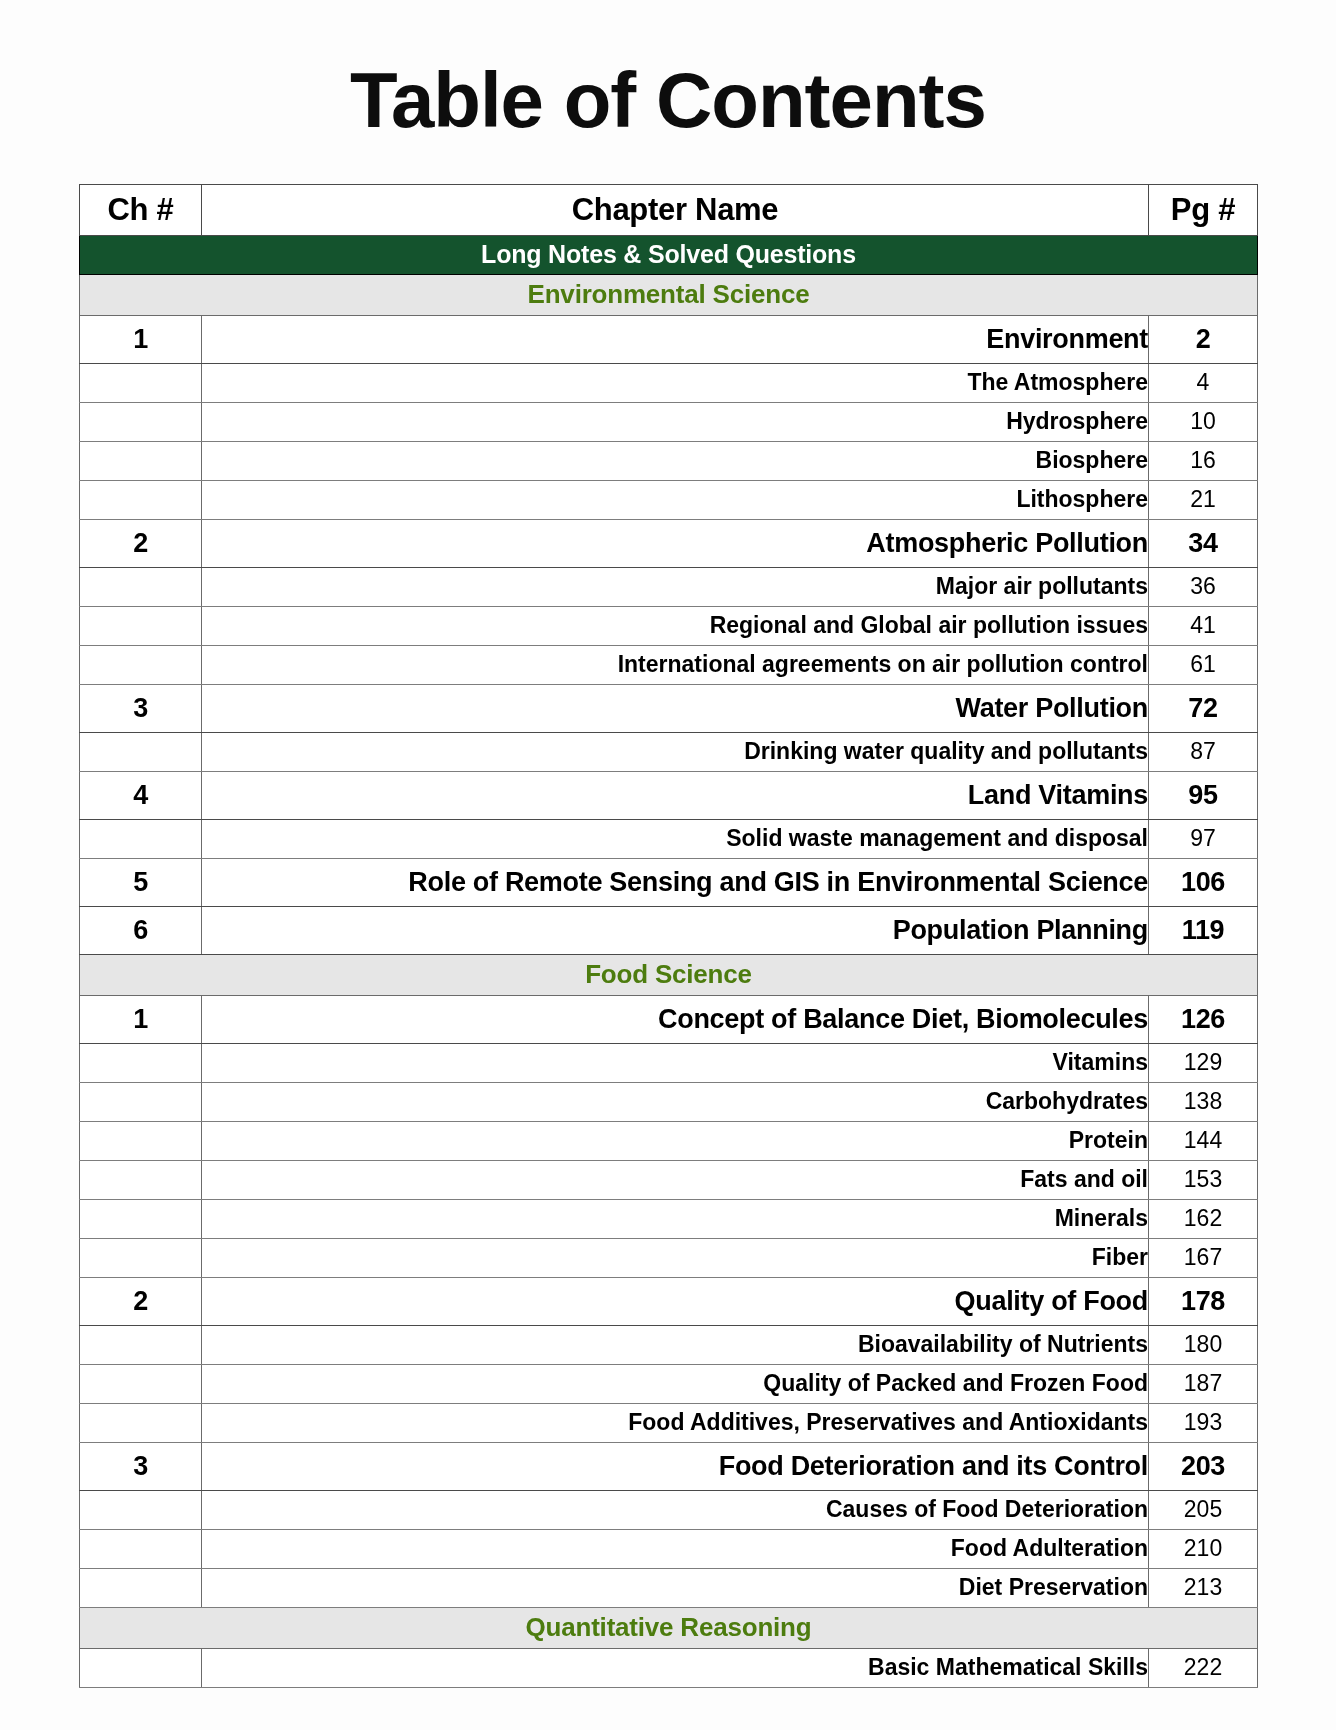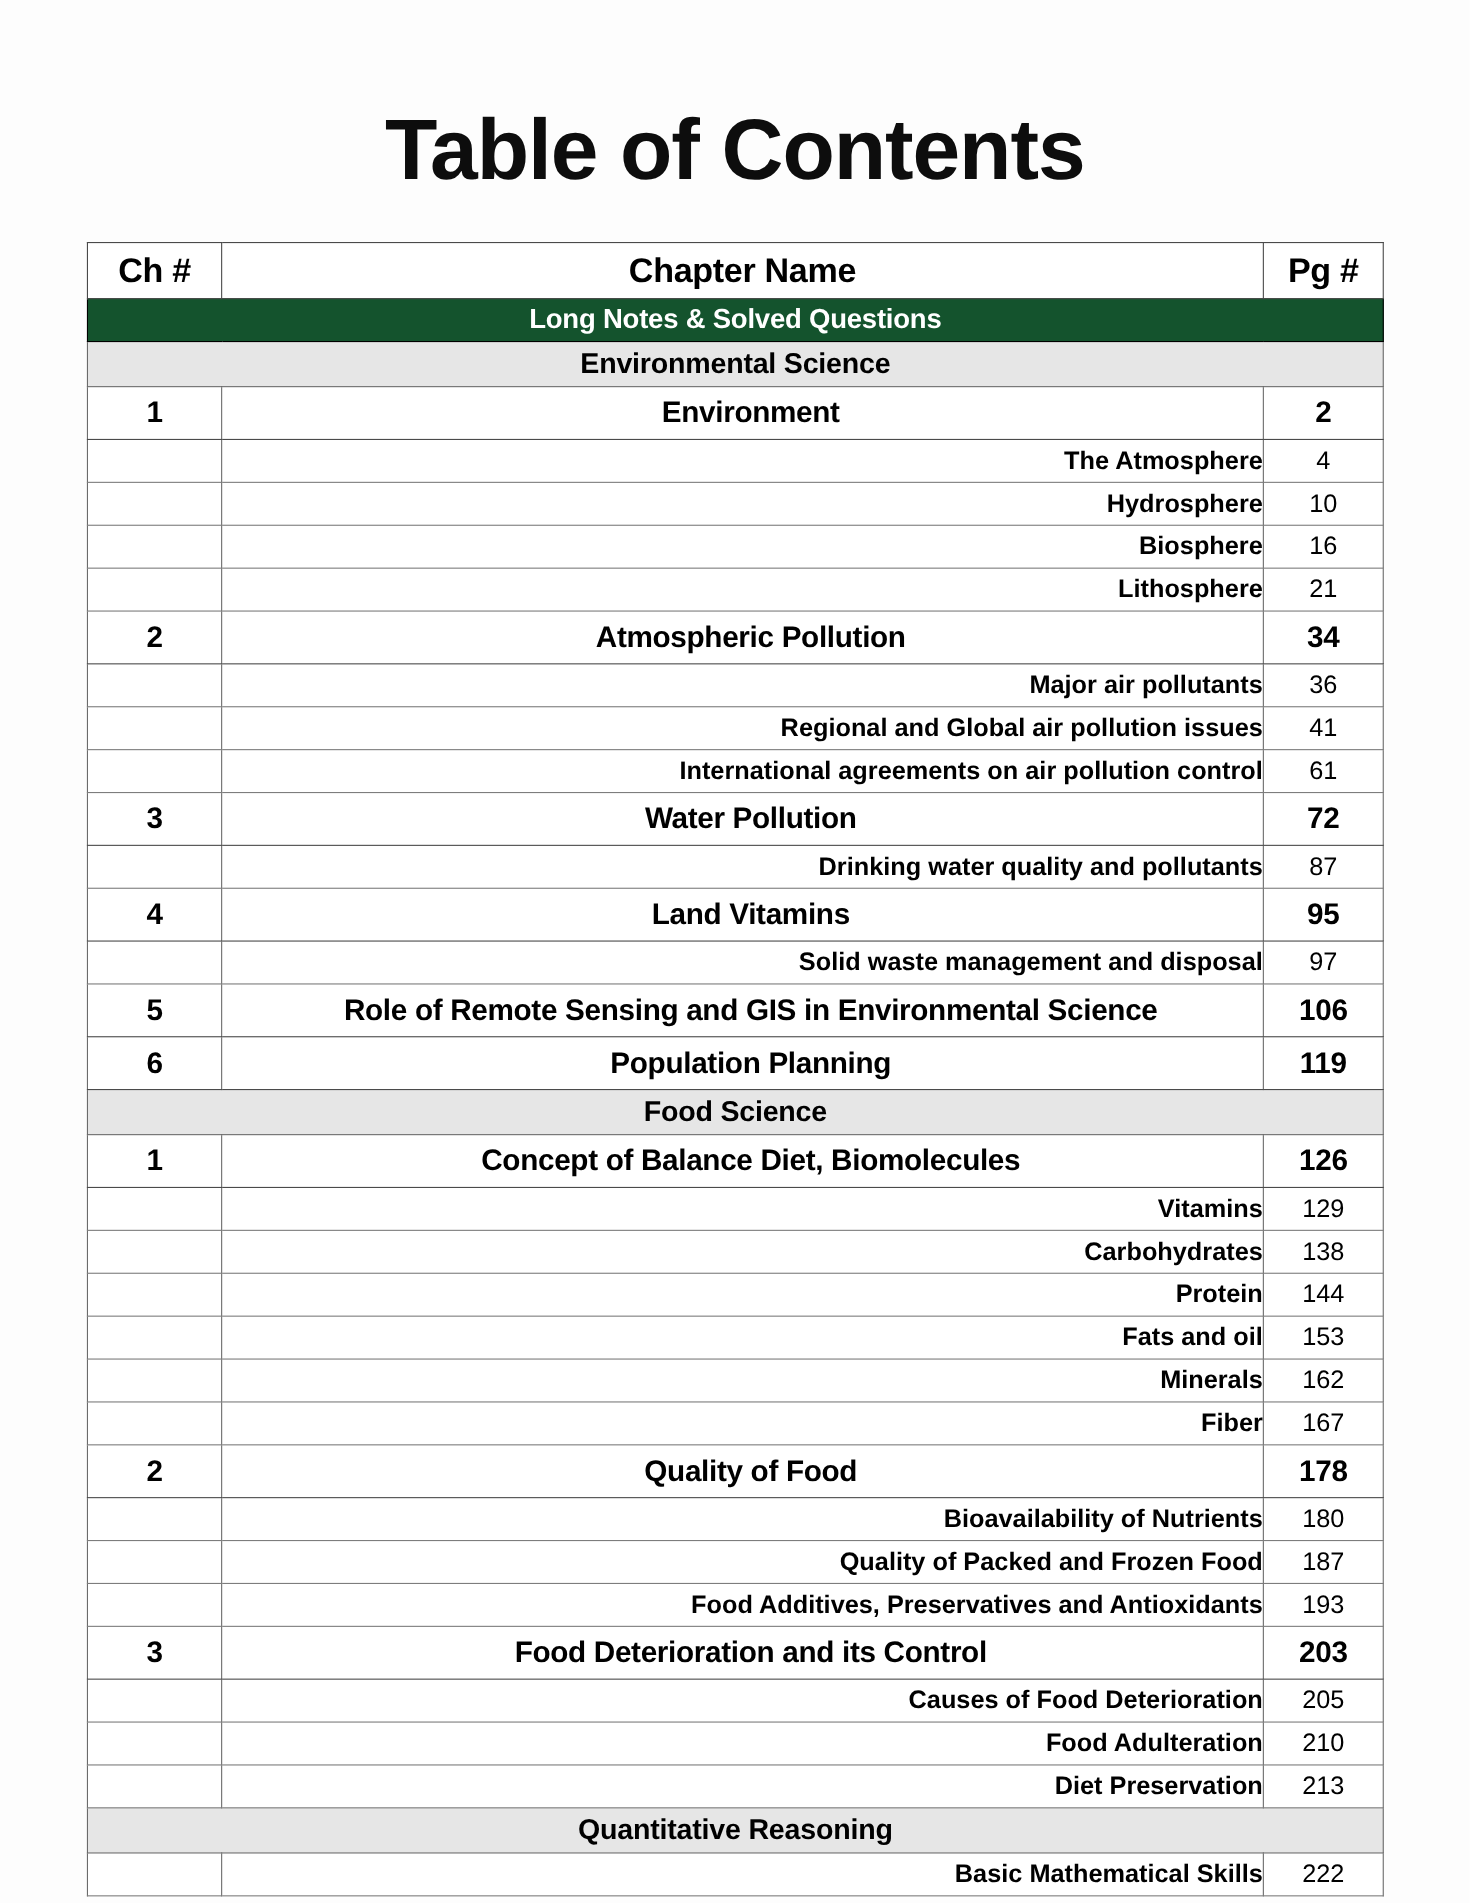--- a/index.html
+++ b/index.html
@@ -21,21 +21,21 @@
     background: #fdfdfd;
     box-sizing: border-box;
   }
   .page-title {
     text-align: center;
     font-size: 78px;
     font-weight: 800;
     letter-spacing: -1px;
     color: #0d0d0d;
     margin: 0;
-    padding-top: 96px;
+    padding-top: 60px;
     padding-bottom: 0;
     line-height: 1.05;
     font-family: "Liberation Sans", sans-serif;
   }
   .toc-wrap {
     margin: 0 auto;
     width: 1178px;
     padding-top: 42px;
   }
   table.toc {
@@ -74,21 +74,21 @@
     font-size: 25px;
     font-weight: 700;
     height: 38px;
     border: 1px solid #000000;
     letter-spacing: -0.2px;
   }
 
   
   tr.subject td {
     background: #e6e6e6;
-    color: #000000;
+    color: #4d7c0f;
     text-align: center;
     font-size: 26px;
     font-weight: 700;
     height: 40px;
     border-left: 1px solid #6b6b6b;
     border-right: 1px solid #6b6b6b;
     border-top: 1px solid #9a9a9a;
     border-bottom: 1px solid #6b6b6b;
     letter-spacing: -0.2px;
   }
@@ -96,21 +96,21 @@
   
   tr.chapter td {
     height: 47px;
     font-size: 27px;
     font-weight: 700;
     border-top: 1px solid #4a4a4a;
     border-bottom: 1px solid #4a4a4a;
     letter-spacing: -0.3px;
   }
   tr.chapter td.ch { text-align: center; }
-  tr.chapter td.nm { text-align: center; padding-left: 15px; }
+  tr.chapter td.nm { text-align: right; padding-left: 15px; }
   tr.chapter td.pg { text-align: center; }
 
   
   tr.topic td {
     height: 38px;
     font-size: 23px;
     font-weight: 400;
     border-top: 1px solid #7d7d7d;
     border-bottom: 1px solid #7d7d7d;
   }

